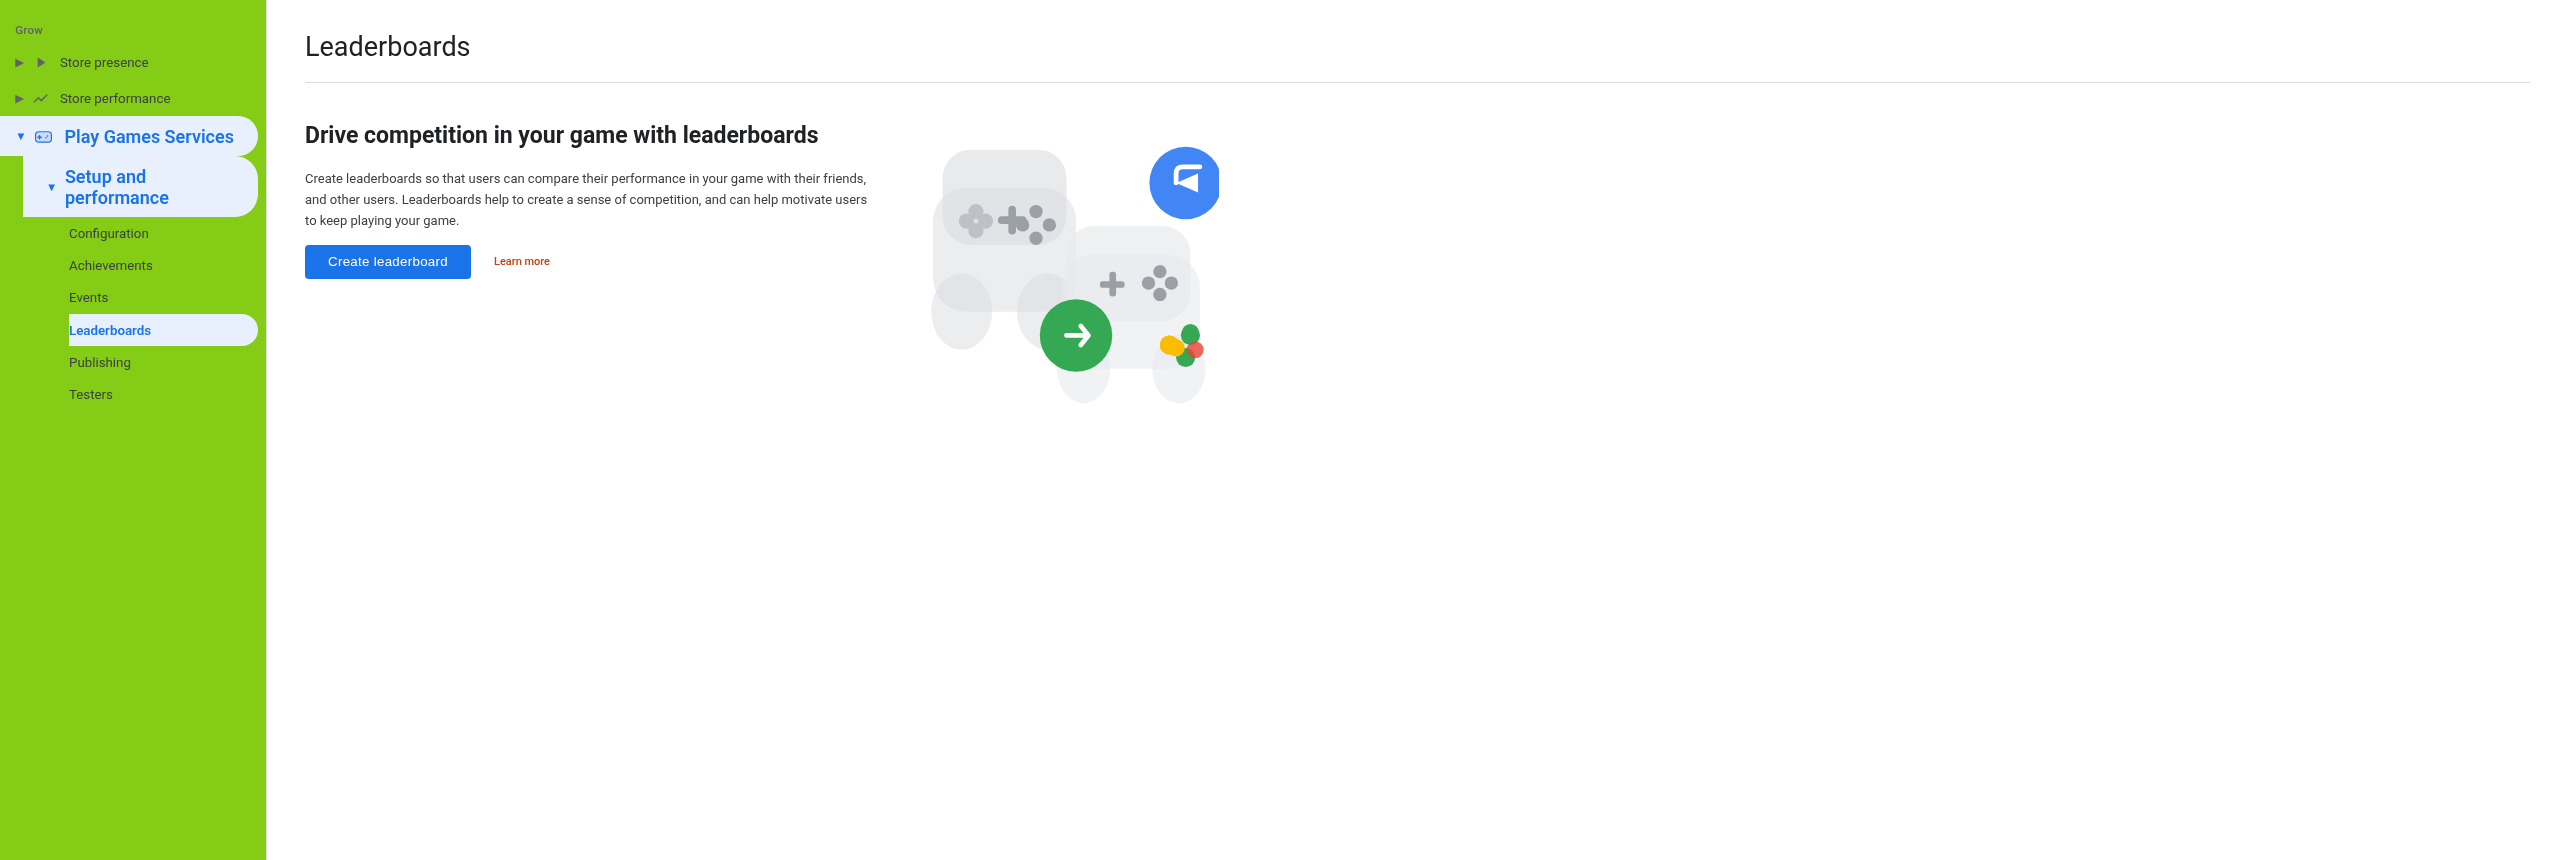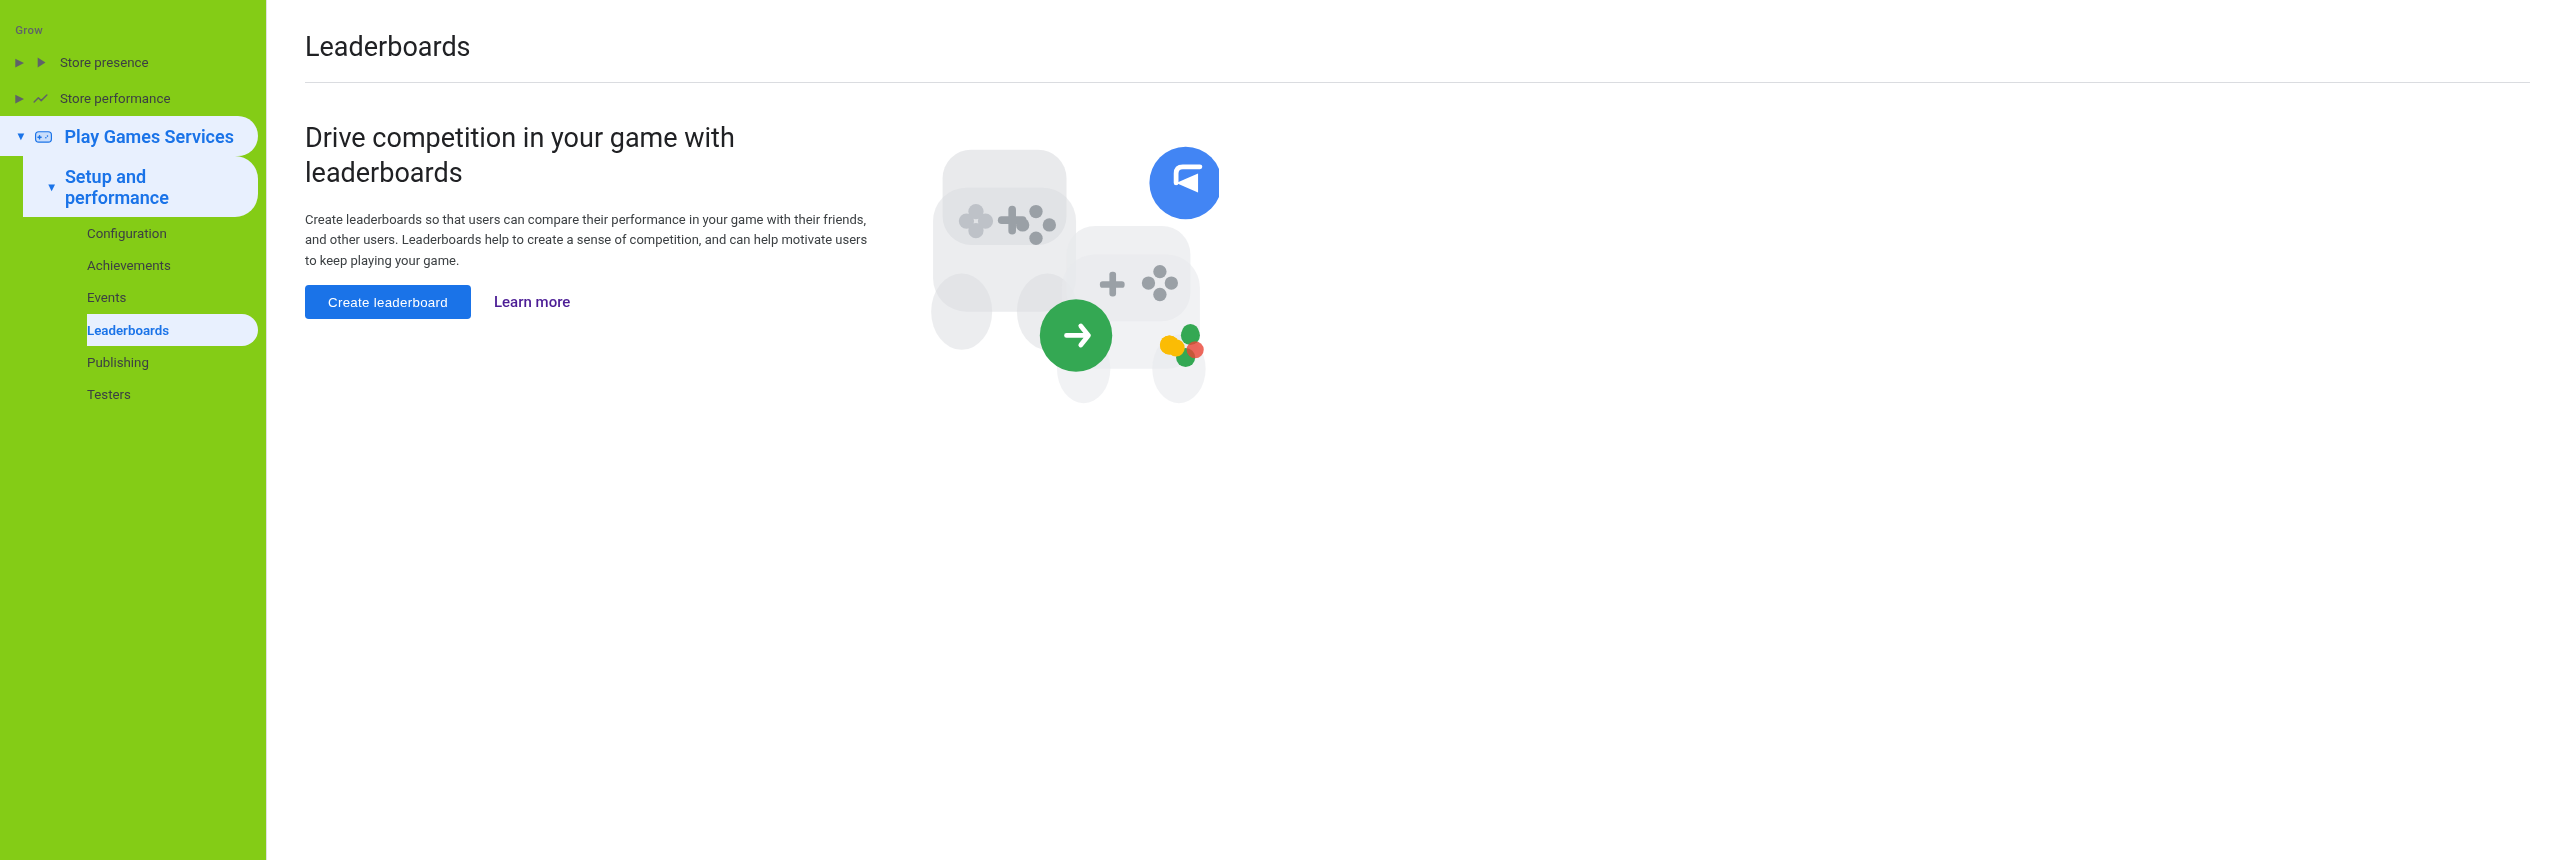--- a/index.html
+++ b/index.html
@@ -60,21 +60,20 @@
     .sidebar-item.active .chevron { color: #1a73e8; }
     .sidebar-sub-item {
       display: flex;
       align-items: center;
       padding: 8.6px 15.2px 8.6px 0;
       cursor: pointer;
       color: #3c4043;
       font-size: 13.3px;
       border-radius: 0 23px 23px 0;
       margin-right: 7.6px;
-      margin-left: 18px;
     }
     .sidebar-sub-item.active {
       background: #e8f0fe;
       color: #1a73e8;
       font-weight: 600;
     }
 
     .sidebar-parent-label {
       font-size: 18px;
       color: #1a73e8;
@@ -115,22 +114,22 @@
       align-items: flex-start;
       gap: 38px;
     }
 
     .content-text {
       flex: 1;
       max-width: 571px;
     }
 
     .content-heading {
-      font-size: 27px;
-      font-weight: 400;
+      font-size: 23px;
+      font-weight: 700;
       color: #202124;
       margin-bottom: 19px;
       line-height: 1.3;
     }
 
     .content-desc {
       font-size: 13px;
       color: #3c4043;
       line-height: 1.6;
       margin-bottom: 13px;
@@ -149,22 +148,22 @@
       border-radius: 3.8px;
       padding: 9.5px 23px;
       font-size: 13.3px;
       font-weight: 500;
       cursor: pointer;
       letter-spacing: 0.3px;
       text-align: right;
     }
 
     .link-text {
-      color: #4c1d95;
-      font-size: 15px;
+      color: #c2410c;
+      font-size: 11px;
       font-weight: 500;
       cursor: pointer;
       text-decoration: none;
     }
 
     
     .illustration {
       width: 305px;
       min-width: 267px;
       position: relative;

